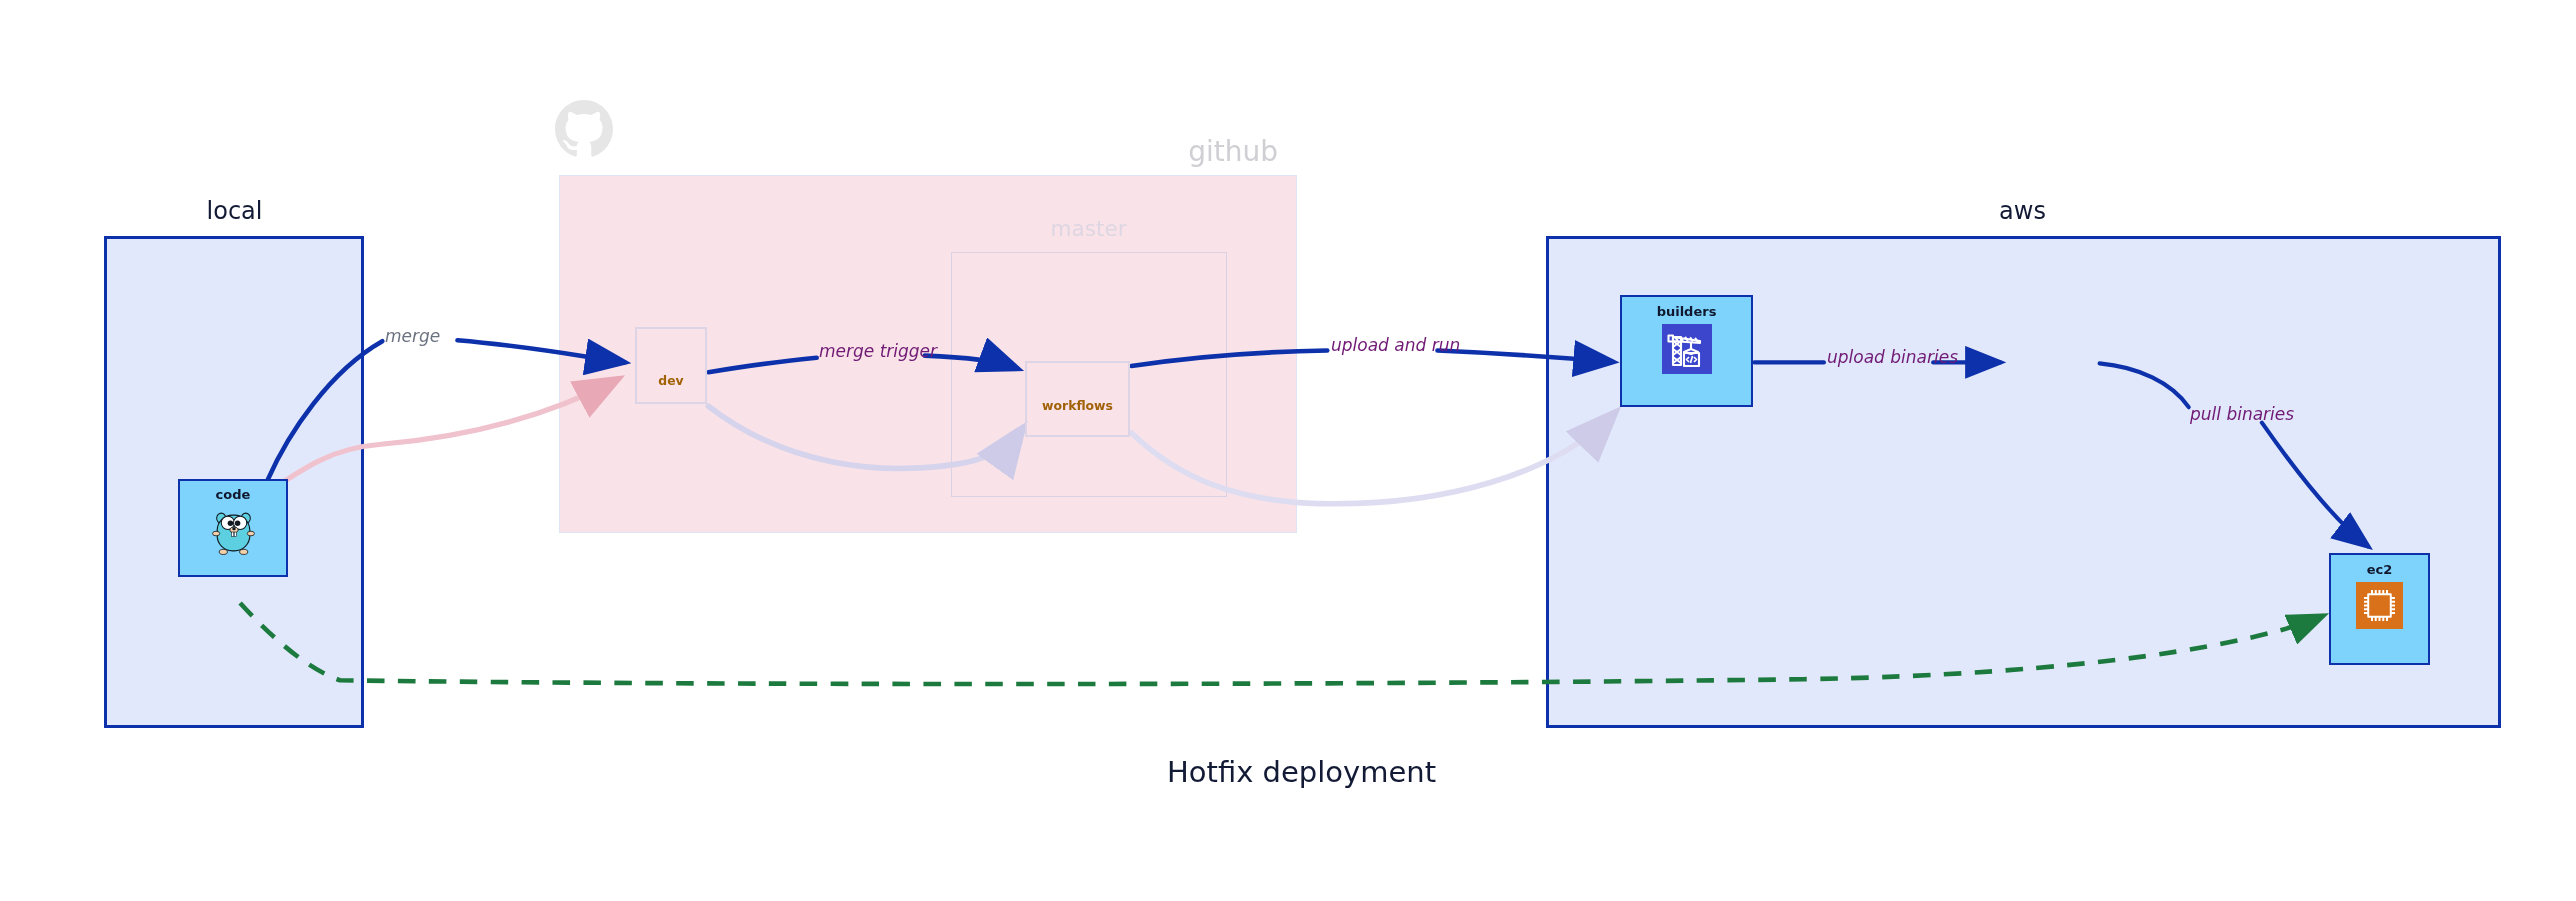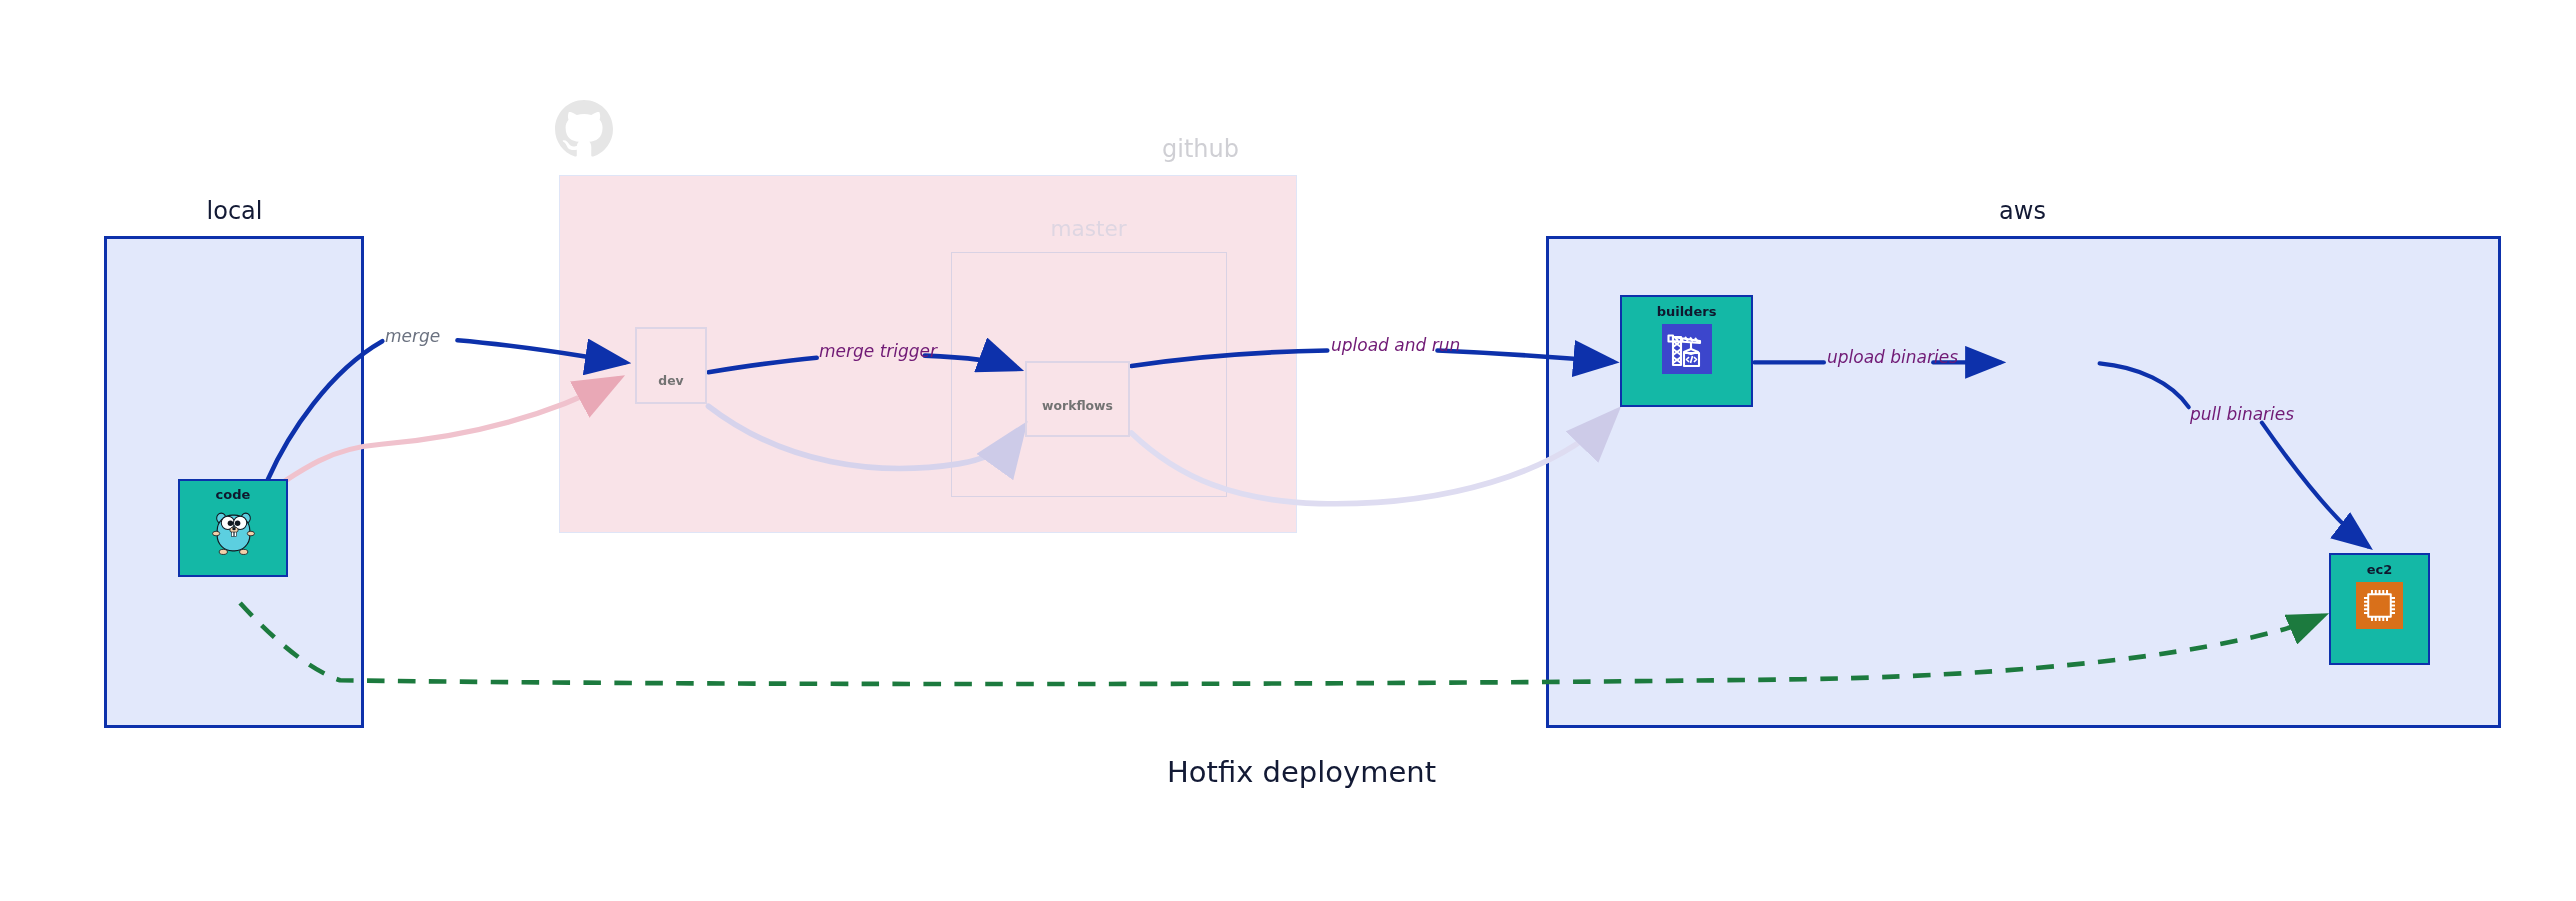--- a/index.html
+++ b/index.html
@@ -81,38 +81,39 @@
   .grp-github {
     background: #f9e3e8;
     border: 1.5px solid #dfe5f7;
   }
   .grp-master {
     background: rgba(0,0,0,0);
     border: 1.5px solid #d9d2e4;
   }
   .grp-label-faint {
     color: #cfcfd4;
-    font-size: 24px;
+    font-size: 28px;
+    text-align: right;
   }
   .grp-label-faint2 {
     color: #ded6e2;
     font-size: 21.6px;
   }
 
   
   .node-strong {
-    background: #14b8a6;
+    background: #7dd3fc;
     border: 2.6px solid #0d31ab;
   }
   .node-strong .node-title { color: #10172e; }
   .node-faint {
     background: rgba(255,255,255,0);
     border: 2.1px solid #ddd5e6;
   }
-  .node-faint .node-title { color: #737373; }
+  .node-faint .node-title { color: #a16207; }
 </style>
 </head>
 <body>
 
 <div id="stage">
 
   <div class="grp grp-github" style="left:559px; top:175px; width:738px; height:358px;"></div>
 
   <div class="grp-label grp-label-faint" style="left:1123px; top:135px; width:155px;">github</div>
 

